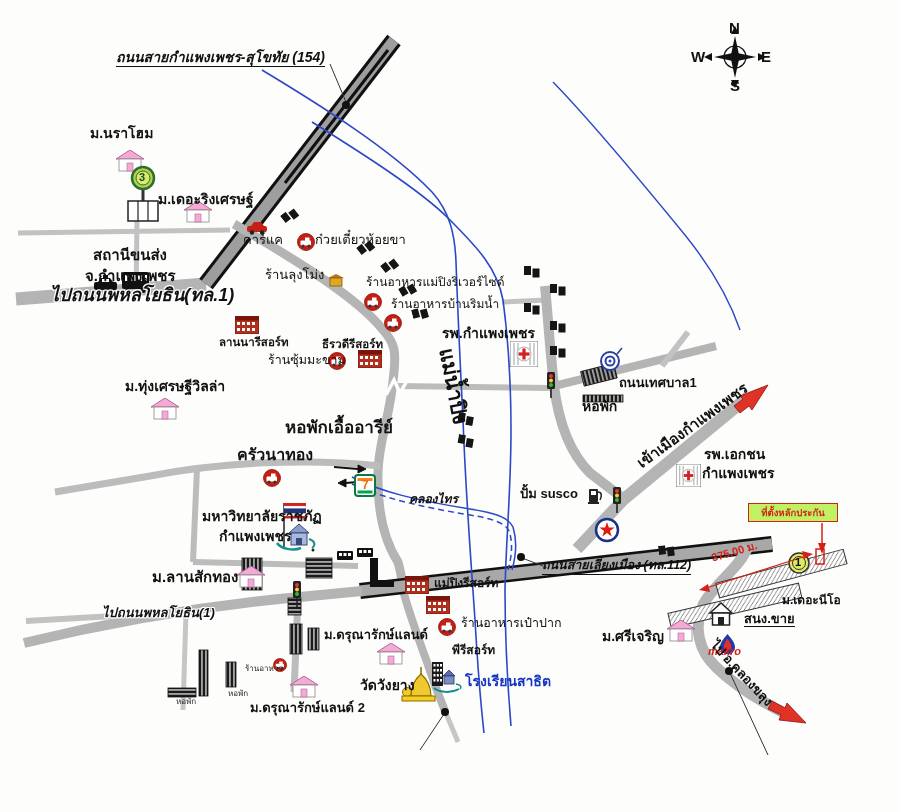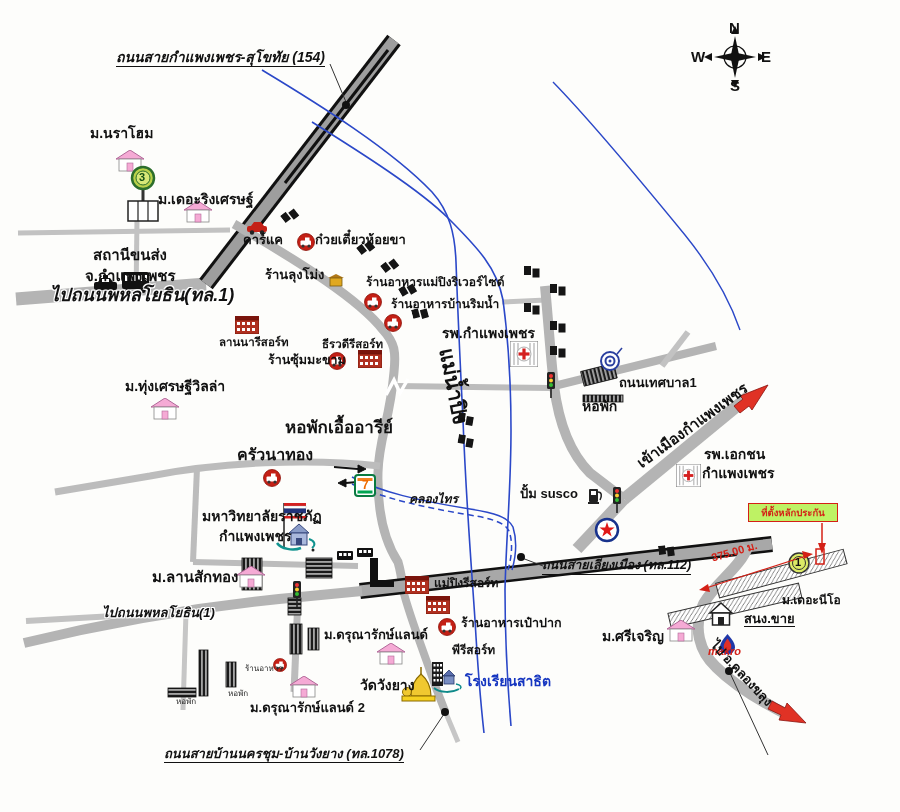--- a/index.html
+++ b/index.html
@@ -1,21 +1,21 @@
 <!DOCTYPE html>
 <html><head>
 <meta charset="utf-8">
 <style>
   html,body{margin:0;padding:0;background:#e8e8e8;}
   #stage{position:relative;width:900px;height:812px;background:#fdfdfb;overflow:hidden;
          font-family:"Liberation Sans",sans-serif;}
   #mapsvg{position:absolute;left:0;top:0;}
   .lbl{position:absolute;font:700 13px "Liberation Sans",sans-serif;color:#111;
        white-space:nowrap;transform-origin:0 0;line-height:1.1;}
-  .w4{font-weight:700;}
+  .w4{font-weight:400;}
   .it{font-style:italic;}
   .un{border-bottom:1.5px solid #111;padding-bottom:1px;}
   .outline{text-shadow:-1px -1px 0 #fff,1px -1px 0 #fff,-1px 1px 0 #fff,1px 1px 0 #fff,0 1px 0 #fff,0 -1px 0 #fff;}
   .sm{font-size:8px;font-weight:400;color:#222;}
   .red{color:#d42016;}
   .blue{color:#1535c0;}
   .cbox{position:absolute;left:748px;top:503px;width:88px;height:17px;border:1.5px solid #d42016;
         display:flex;align-items:center;justify-content:center;background:#bef264;}
   .cbox span{font:700 9.5px "Liberation Sans",sans-serif;color:#d42016;white-space:nowrap;}
 </style>
@@ -437,21 +437,20 @@
 <div class="lbl w4" style="left:461px;top:617px;font-size:12.5px;">ร้านอาหารเป๋าปาก</div>
 <div class="lbl" style="left:602px;top:629px;font-size:14px;">ม.ศรีเจริญ</div>
 <div class="lbl it red" style="left:708px;top:624px;font-size:11px;margin-top:21px;">makro</div>
 <div class="lbl" style="left:744px;top:612px;border-bottom:1px solid #111;">สนง.ขาย</div>
 <div class="lbl" style="left:782px;top:594px;font-size:12px;">ม.เดอะนีโอ</div>
 <div class="lbl red" style="left:710px;top:552px;font-size:11px;transform:rotate(-16deg);">375.00 ม.</div>
 <div class="cbox">
       <span>ที่ตั้งหลักประกัน</span>
     </div>
 <div class="lbl" style="left:718px;top:638px;transform:rotate(47deg);">ไป อ.คลองขลุง</div>
-<div class="lbl it un" style="left:164px;top:747px;">ถนนสายบ้านนครชุม-บ้านวังยาง (ทล.1078)</div>
 <div class="lbl it un" style="left:542px;top:559px;font-size:12.5px;">ถนนสายเลี่ยงเมือง (ทล.112)</div>
 <div class="lbl" style="left:634px;top:458px;font-size:15px;transform:rotate(-36deg);">เข้าเมืองกำแพงเพชร</div>
 <div class="lbl" style="left:619px;top:376px;">ถนนเทศบาล1</div>
 <div class="lbl" style="left:582px;top:399px;font-size:14px;">หอพัก</div>
 <div class="lbl" style="left:442px;top:326px;font-size:14px;">รพ.กำแพงเพชร</div>
 <div class="lbl" style="left:704px;top:447px;font-size:14px;">รพ.เอกชน</div>
 <div class="lbl" style="left:702px;top:466px;font-size:14px;">กำแพงเพชร</div>
 <div class="lbl" style="left:520px;top:487px;font-weight:600;">ปั้ม susco</div>
 <div class="lbl" style="left:458px;top:346px;font-size:21px;transform:rotate(79deg);">แม่น้ำปิง</div>
 <div class="lbl" style="left:729px;top:20px;font-size:15px;">N</div>

